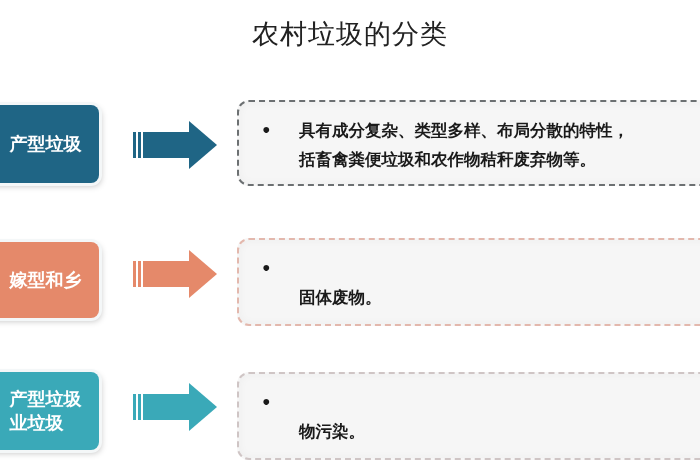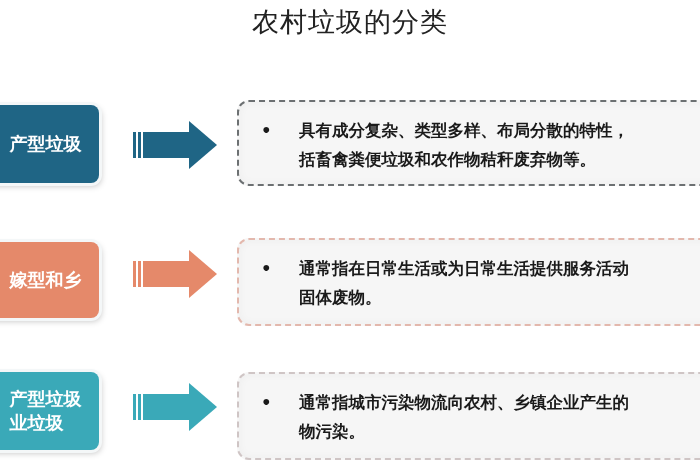--- a/index.html
+++ b/index.html
@@ -2,21 +2,21 @@
 <html><head>
 <meta charset="utf-8">
 <style>
   html, body { margin:0; padding:0; }
   body {
     width:700px; height:470px; position:relative; overflow:hidden;
     background:#ffffff;
     font-family: "DejaVu Serif", "Liberation Serif", serif;
   }
   .title {
-    position:absolute; left:0; width:700px; top:4px; text-align:center;
+    position:absolute; left:0; width:700px; top:16px; text-align:center;
     font-size:27px; color:#222; letter-spacing:1px; line-height:36px;
     font-family: "DejaVu Sans", "Liberation Sans", sans-serif;
   }
   .label-box {
     position:absolute; left:-16px; width:115px;
     border-radius:8px; color:#fff;
     font-size:18px; line-height:24px; font-weight:bold;
     display:flex; align-items:center; justify-content:center; text-align:left;
     box-shadow: 0 0 0 3px #f4f7f8, 2px 3px 6px rgba(0,0,0,0.25);
     padding-left:8px; box-sizing:border-box;
@@ -64,34 +64,32 @@
 </div>
 <svg class="arrow" style="top:250px;" viewBox="0 0 84 48">
   <rect x="0" y="11" width="3" height="26" fill="#e5896a"></rect>
   <rect x="5" y="11" width="3" height="26" fill="#e5896a"></rect>
   <rect x="10" y="11" width="46" height="26" fill="#e5896a"></rect>
   <polygon points="56,0 84,24 56,48" fill="#e5896a"></polygon>
 </svg>
 <div class="card" style="top:238px;height:88px;border-color:#e3b8ad;">
   <div class="line">
       <span class="bullet">•</span>
-      <span>通常指在日常生活或为日常生活提供服务活动</span>
     </div>
   <div class="line indent">固体废物。</div>
 </div>
 
 <div class="label-box" style="top:372px;height:78px;background:#3aa9b8;">
   <span>产型垃圾
 业垃圾</span>
 </div>
 <svg class="arrow" style="top:383px;" viewBox="0 0 84 48">
   <rect x="0" y="11" width="3" height="26" fill="#3aa9b8"></rect>
   <rect x="5" y="11" width="3" height="26" fill="#3aa9b8"></rect>
   <rect x="10" y="11" width="46" height="26" fill="#3aa9b8"></rect>
   <polygon points="56,0 84,24 56,48" fill="#3aa9b8"></polygon>
 </svg>
 <div class="card" style="top:372px;height:88px;border-color:#cfc5c5;">
   <div class="line">
       <span class="bullet">•</span>
-      <span>通常指城市污染物流向农村、乡镇企业产生的</span>
     </div>
   <div class="line indent">物污染。</div>
 </div>
 
 </body></html>

